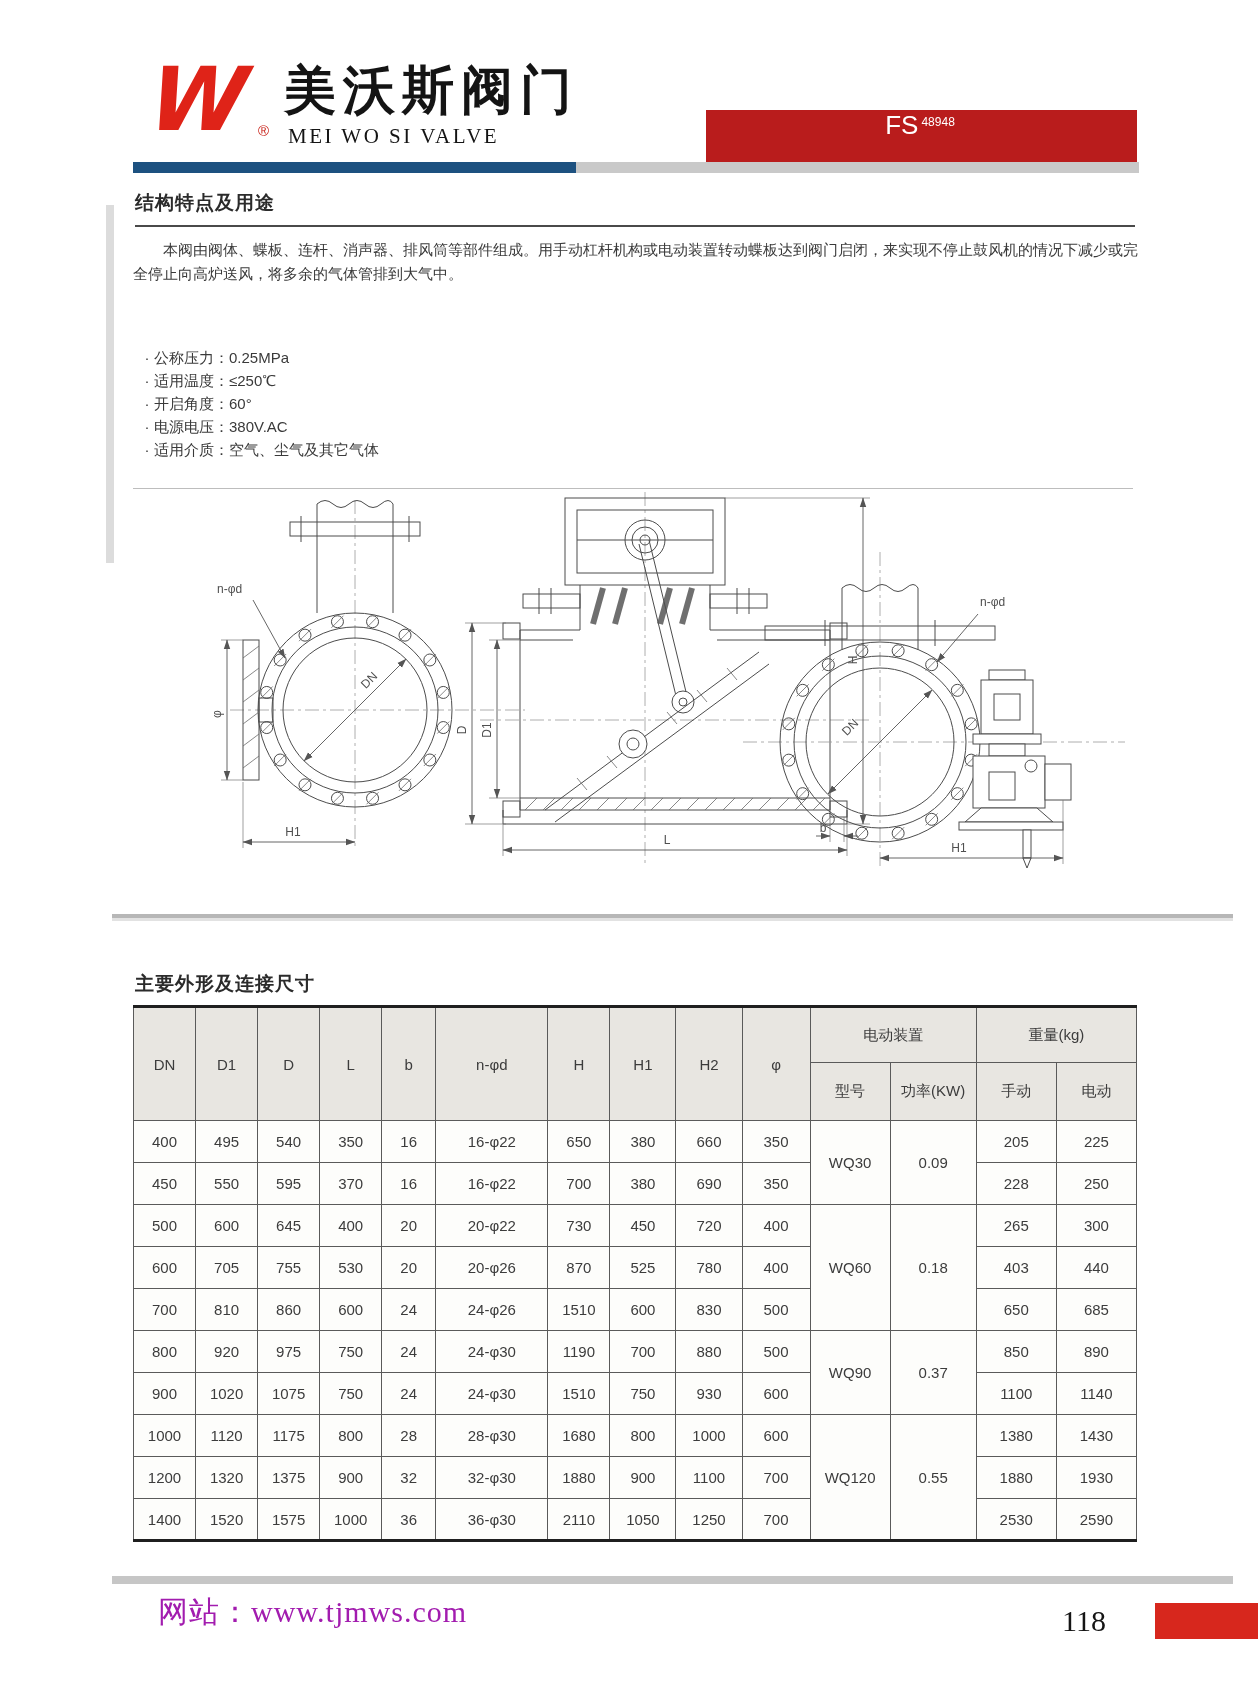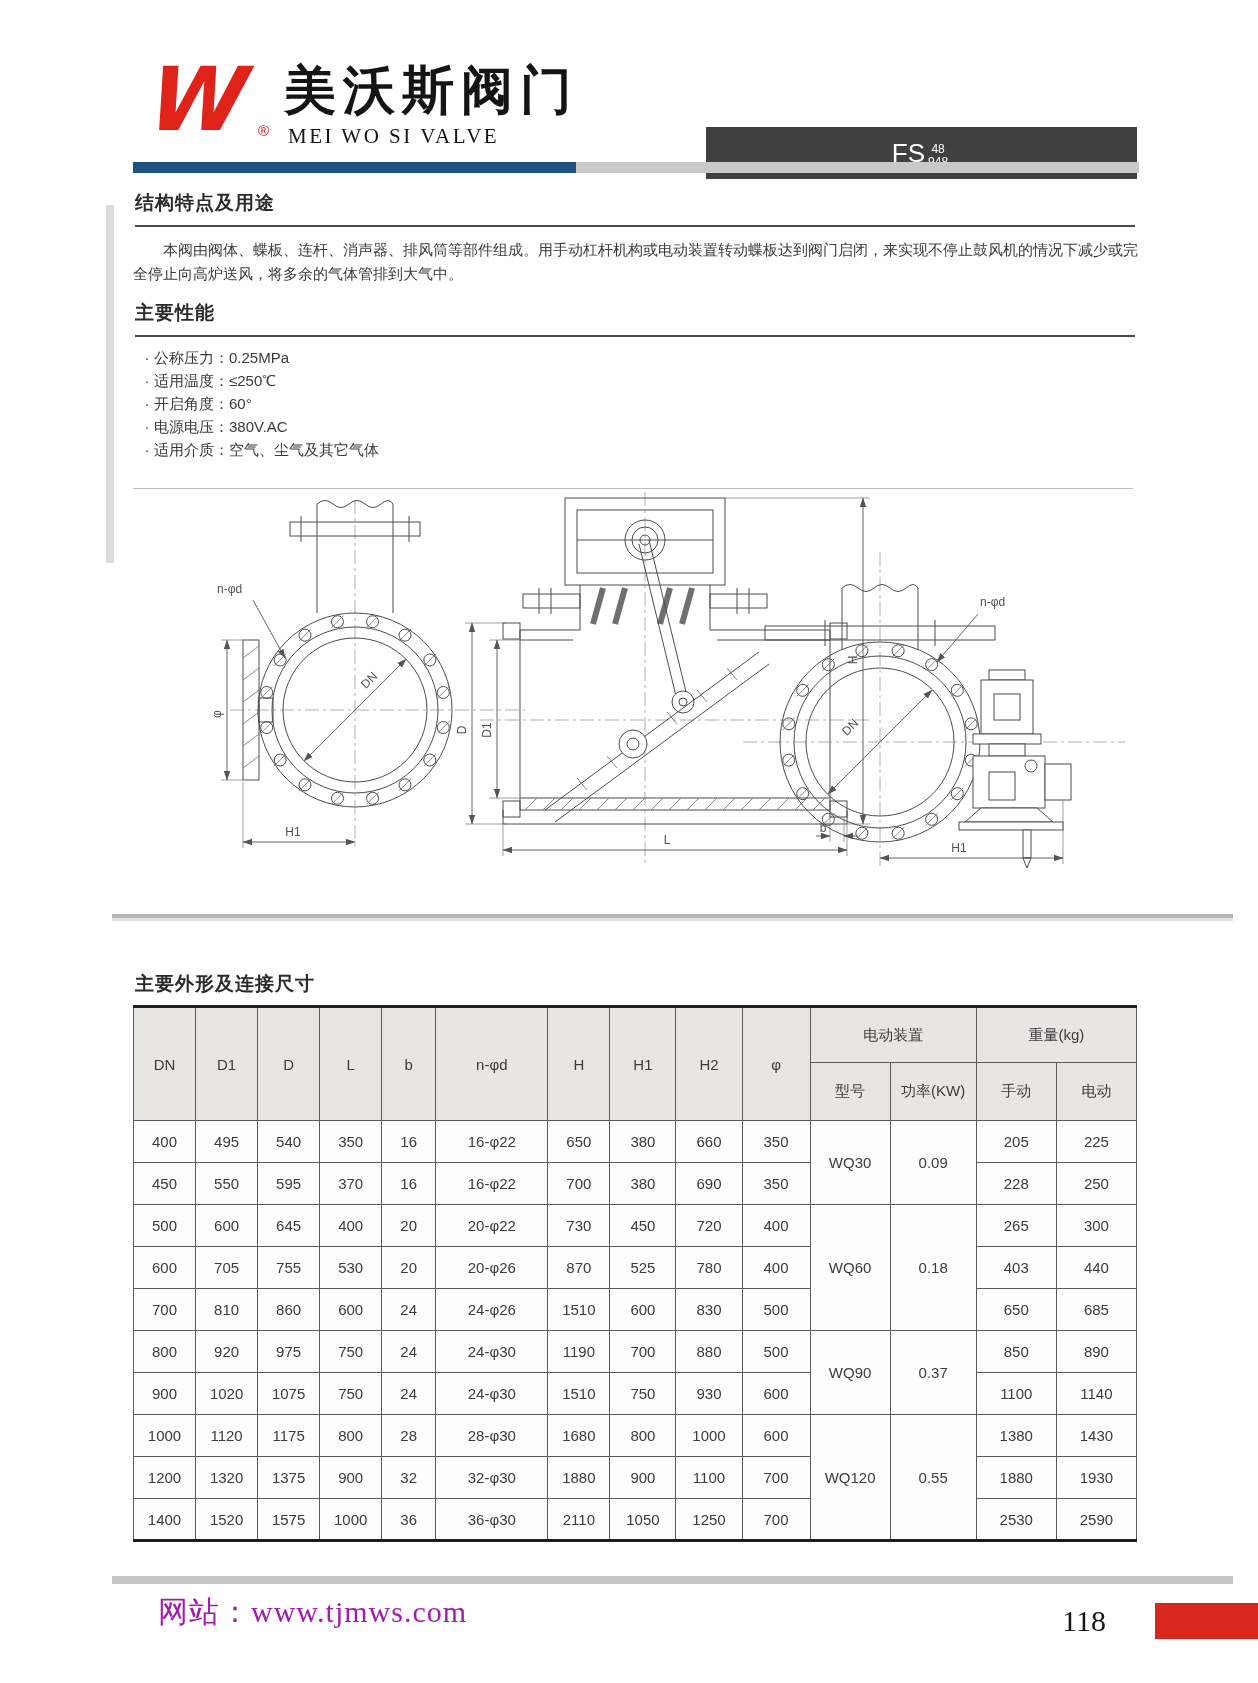--- a/index.html
+++ b/index.html
@@ -12,24 +12,24 @@
   
   #logo-mark { left:150px; top:52px; width:120px; height:100px;
     font-family:"DejaVu Sans", sans-serif; font-weight:900; font-style:italic;
     font-size:88px; line-height:95px; color:#df2318; transform:skewX(-6deg); }
   #logo-reg { left:258px; top:122px; font-size:15px; color:#c9231a; font-style:normal; }
   #logo-cn { left:284px; top:56px; font-family:"Liberation Serif", serif;
     font-size:52px; font-weight:700; letter-spacing:7px; color:#141414; }
   #logo-en { left:288px; top:124px; font-family:"Liberation Serif", serif;
     font-size:21px; letter-spacing:2.5px; color:#141414; }
 
-  #model-banner { left:706px; top:110px; width:431px; height:52px; background:#404040;
-    display:flex; align-items:center; justify-content:center; color:#ffffff; white-space:nowrap;margin-top:17px; }
+  #model-banner { left:706px; top:110px; width:431px; height:52px; background:#b91c1c;
+    display:flex; align-items:flex-start; justify-content:center; color:#ffffff; white-space:nowrap; }
   #model-banner .pfx { font-size:26px; }
-  #model-banner .frac { display:inline-flex; flex-direction:column; align-items:center;
+  #model-banner .frac { display:inline-flex; flex-direction:row; align-items:center;
     font-size:12px; line-height:1.1; margin:0 3px; padding-top:6px; }
   #model-banner .sfx { font-size:22px; }
 
   #bar-blue { left:133px; top:162px; width:443px; height:11px; background:#1d5180; }
   #bar-gray { left:576px; top:162px; width:563px; height:11px; background:#c9c9c9; }
   #left-strip { left:106px; top:205px; width:8px; height:358px; background:#dcdcdc; }
 
   
   .sec-title { left:135px; width:1000px; font-size:19px; font-weight:bold; color:#2b2b2b;
     letter-spacing:1px; padding-bottom:9px; border-bottom:2px solid #4a4a4a; }
@@ -97,21 +97,20 @@
     </span>
   </div>
 
   <div class="abs" id="bar-blue"></div>
   <div class="abs" id="bar-gray"></div>
   <div class="abs" id="left-strip"></div>
 
   <div class="abs" id="features-body">本阀由阀体、蝶板、连杆、消声器、排风筒等部件组成。用手动杠杆机构或电动装置转动蝶板达到阀门启闭，来实现不停止鼓风机的情况下减少或完全停止向高炉送风，将多余的气体管排到大气中。</div>
   <div class="abs sec-title" id="t-features">结构特点及用途</div>
 
-  <div class="abs sec-title" id="t-perf">主要性能</div>
   <div class="abs" id="perf-list">
     <div class="perf-item"><span class="blt">·</span><span>公称压力：0.25MPa</span></div>
     <div class="perf-item"><span class="blt">·</span><span>适用温度：≤250℃</span></div>
     <div class="perf-item"><span class="blt">·</span><span>开启角度：60°</span></div>
     <div class="perf-item"><span class="blt">·</span><span>电源电压：380V.AC</span></div>
     <div class="perf-item"><span class="blt">·</span><span>适用介质：空气、尘气及其它气体</span></div>
   </div>
 
   <div class="abs thin-rule" id="rule-drawings"></div>
 

